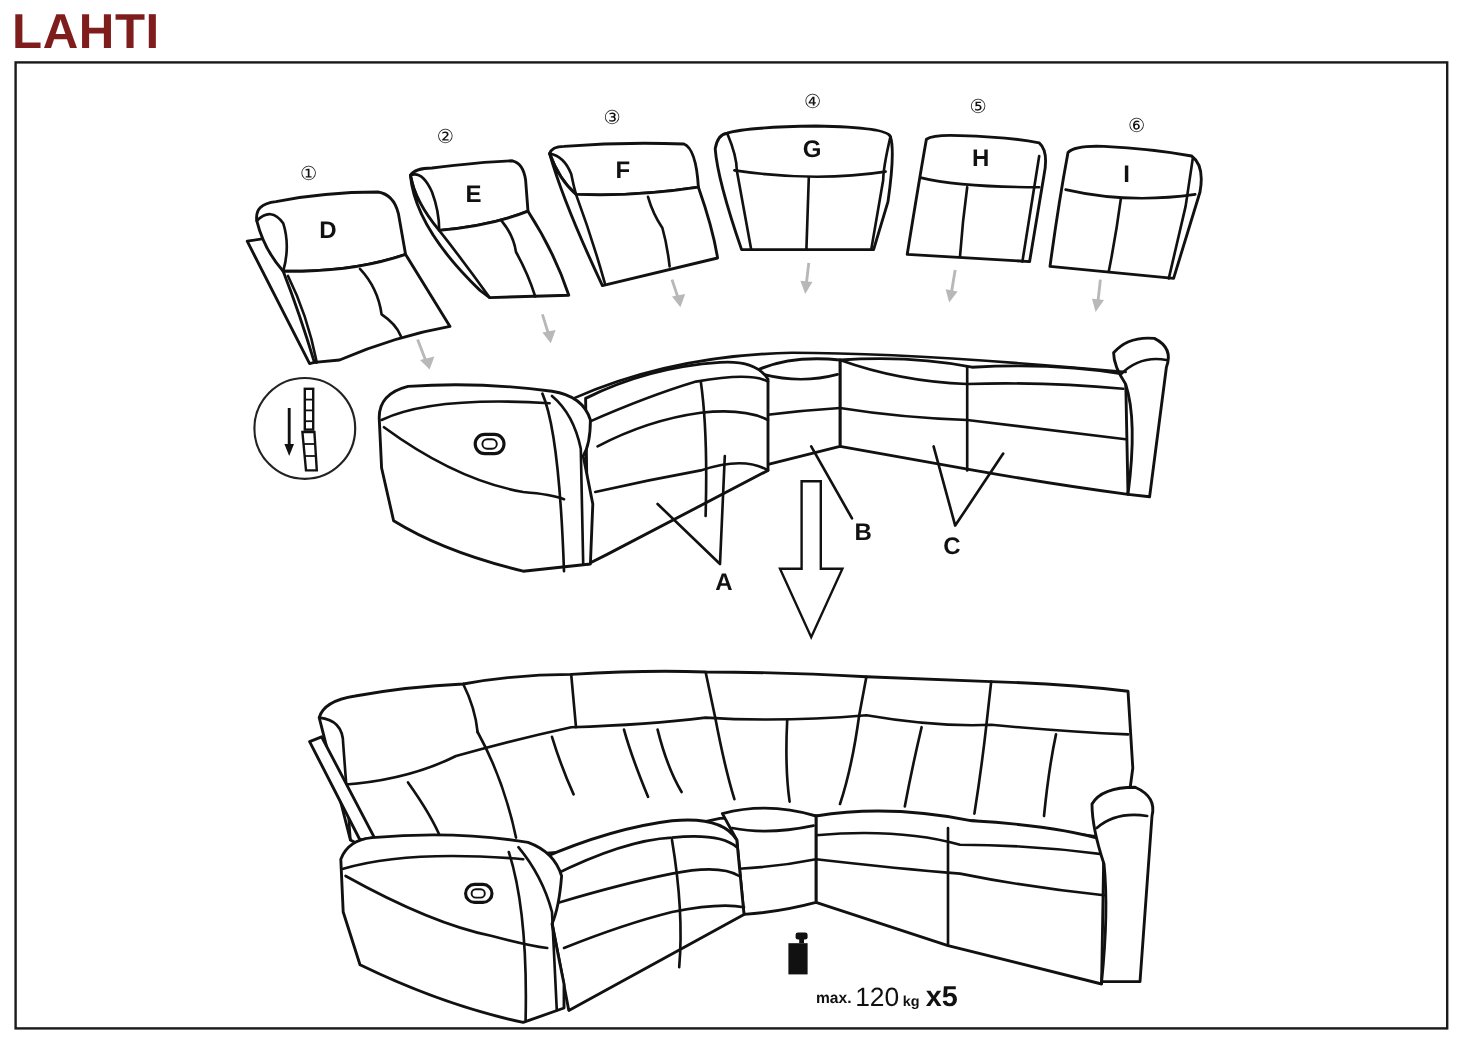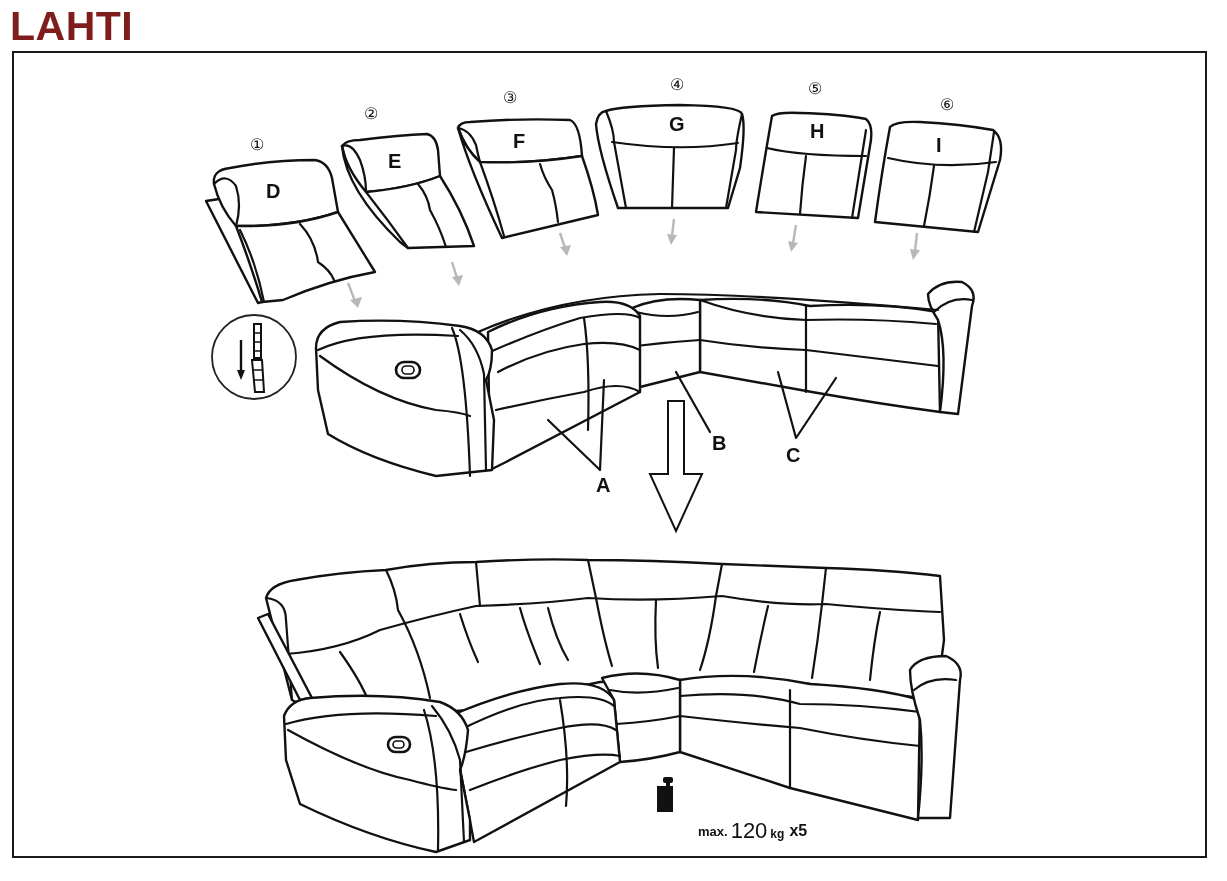--- a/index.html
+++ b/index.html
@@ -8,24 +8,24 @@
   .frame { position: absolute; left: 12px; top: 51px; width: 1191px; height: 803px; border: 2px solid #1a1a1a; box-sizing: content-box; }
   svg.art { position: absolute; left: 0; top: 0; width: 1227px; height: 881px; }
   svg .ln { fill: #fff; stroke: #111; stroke-width: 2.4; stroke-linejoin: round; stroke-linecap: round; }
   svg .nf { fill: none; stroke: #111; stroke-width: 2.2; stroke-linecap: round; stroke-linejoin: round; }
   svg .ga { stroke: #b8b8b8; stroke-width: 2.4; fill: none; }
   svg .gah { fill: #b8b8b8; stroke: none; }
   svg text { font-family: "Liberation Sans", sans-serif; }
   .lbl { font-size: 20px; font-weight: bold; fill: #111; }
   .num { font-size: 16px; fill: #111; }
   .weight { position: absolute; left: 655px; top: 778px; display: flex; align-items: flex-end; gap: 3px; color: #111; }
-  .weight .w-max { font-size: 13px; font-weight: bold; margin-bottom: 3px; margin-left: 18px; }
+  .weight .w-max { font-size: 13px; font-weight: bold; margin-bottom: 3px; }
   .weight .w-val { font-size: 22px; font-weight: normal; line-height: 22px; }
   .weight .w-unit { font-size: 12px; font-weight: bold; margin-bottom: 1px; margin-top: 42px; }
-  .weight .w-mult { font-size: 16px; font-weight: bold; line-height: 22px; margin-left: 2px; }
+  .weight .w-mult { font-size: 24px; font-weight: bold; line-height: 22px; margin-left: 2px; }
 </style>
 </head>
 <body>
 
 <div class="title">LAHTI</div>
 <div class="frame"></div>
 
 <svg class="art" viewBox="0 0 1227 881">
 
   <g>

